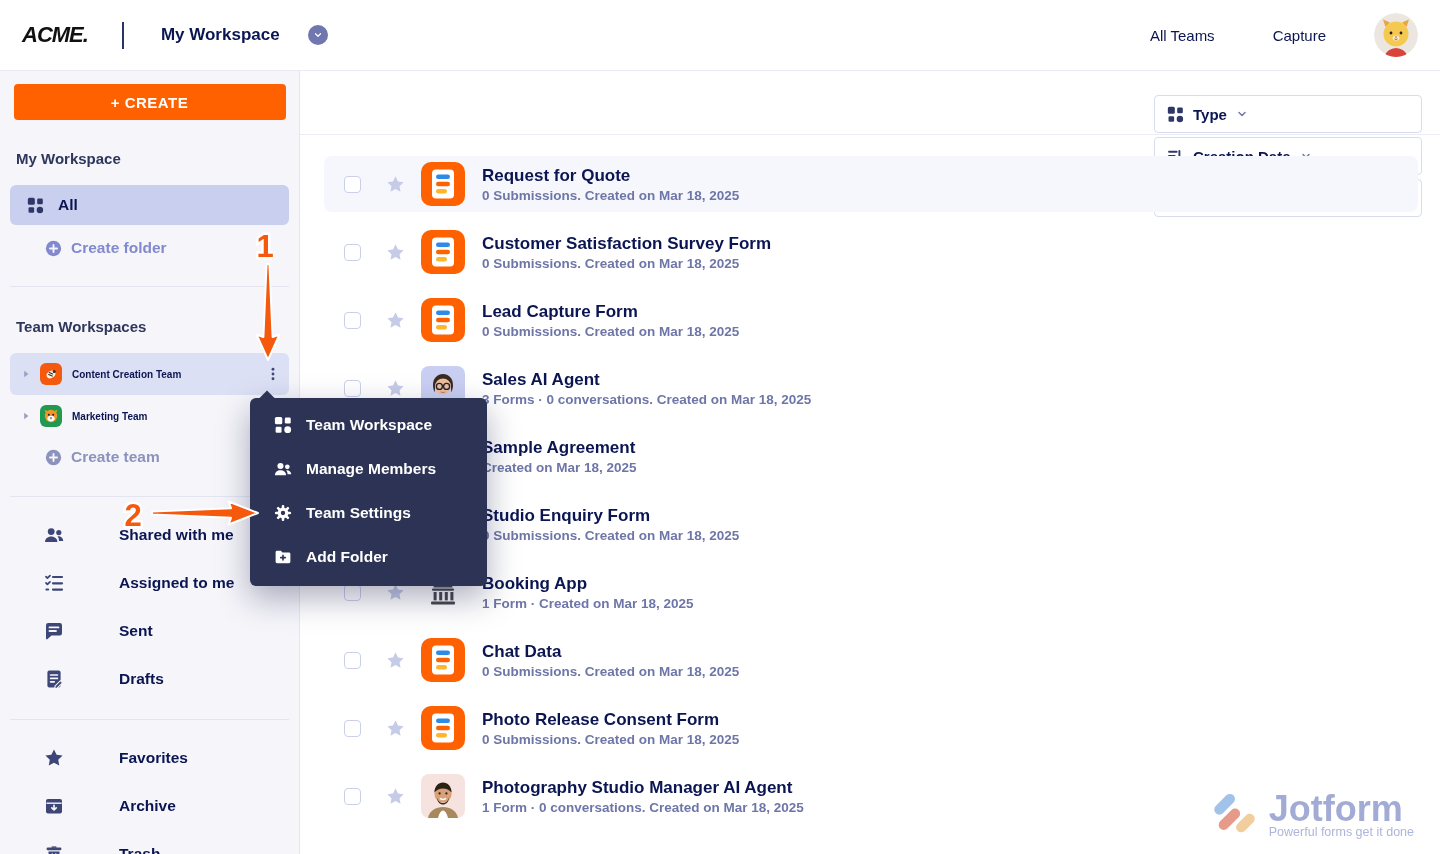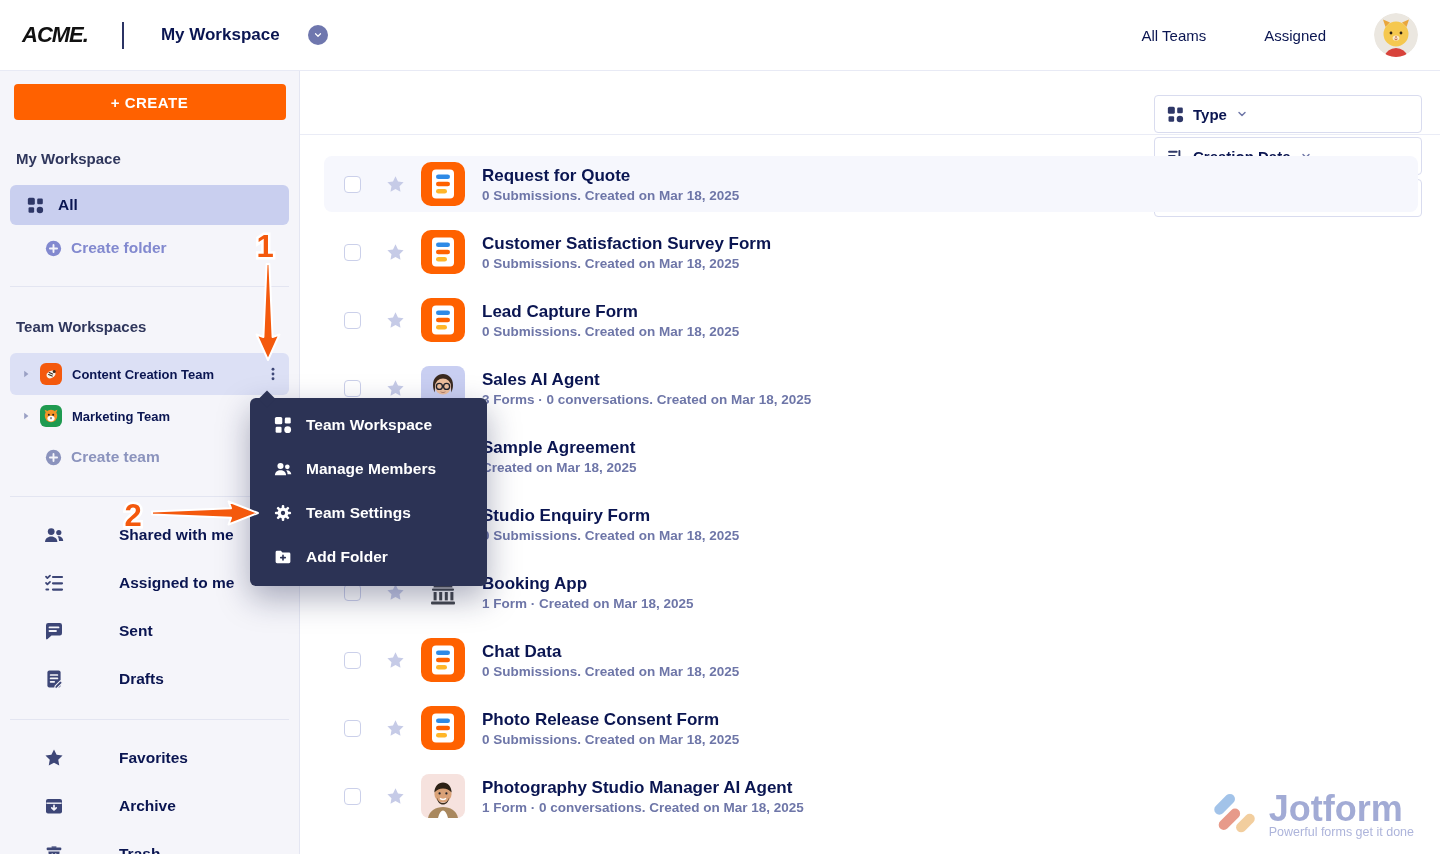--- a/index.html
+++ b/index.html
@@ -35,21 +35,21 @@
   .create-row { display:flex; align-items:center; height:40px; padding-left:45px; cursor:pointer; }
   .create-row svg { width:17px; height:17px; }
   .create-row span { font-size:15.5px; font-weight:600; margin-left:9px; }
   .create-folder svg { color:#8289cf; } .create-folder span { color:#8289cf; }
   .create-team  svg { color:#8b93bd; } .create-team  span { color:#8b93bd; }
   .side-divider { height:1px; background:#e3e5f1; margin:18px 10px 0; }
   .team-row { display:flex; align-items:center; height:42px; margin:0 10px; border-radius:6px; cursor:pointer; }
   .team-row.active { background:#dce0f5; }
   .team-caret { width:12px; height:12px; color:#9aa0c4; margin-left:10px; flex:0 0 auto; }
   .team-avatar { width:22px; height:22px; margin-left:8px; flex:0 0 auto; }
-  .team-name { font-size:13px; font-weight:600; color:#0a1551; margin-left:10px; flex:1; }
+  .team-name { font-size:10px; font-weight:600; color:#0a1551; margin-left:10px; flex:1; }
   .team-kebab { width:16px; height:16px; color:#3f4878; margin-right:8px; cursor:pointer; }
   .nav-row { display:flex; align-items:center; height:48px; padding-left:44px; cursor:pointer;gap:45px; }
   .nav-row svg { width:20px; height:20px; color:#3d4677; flex:0 0 auto; }
   .nav-row span { font-size:15.5px; font-weight:600; color:#0a1551; margin-left:10px; }
 
   
   .main { position:absolute; top:71px; left:300px; right:0; bottom:0; background:#fff; }
   .toolbar { position:absolute; top:24px; right:18px; display:flex; gap:4px;flex-direction:column; }
   .tool-btn { display:flex; align-items:center; height:38px; background:#fff; border:1px solid #d9dcef;
               border-radius:4px; padding:0 12px; cursor:pointer; }
@@ -256,21 +256,21 @@
     <span class="logo"><span>ACME</span><span class="logo-dot">.</span></span>
     <span class="hdr-divider"></span>
     <span class="ws-title">My Workspace</span>
     <span class="ws-chevron">
       <svg>
           <use href="#icon-chevron-down"></use>
         </svg>
     </span>
     <span class="hdr-spacer"></span>
     <span class="hdr-link">All Teams</span>
-    <span class="hdr-link">Assigned</span>
+    <span class="hdr-link">Capture</span>
     <span class="hdr-avatar">
       <svg width="44" height="44">
           <use href="#icon-cat-avatar"></use>
         </svg>
     </span>
   </div>
 
   <div class="sidebar">
     <button class="create-btn">+ CREATE</button>
 

